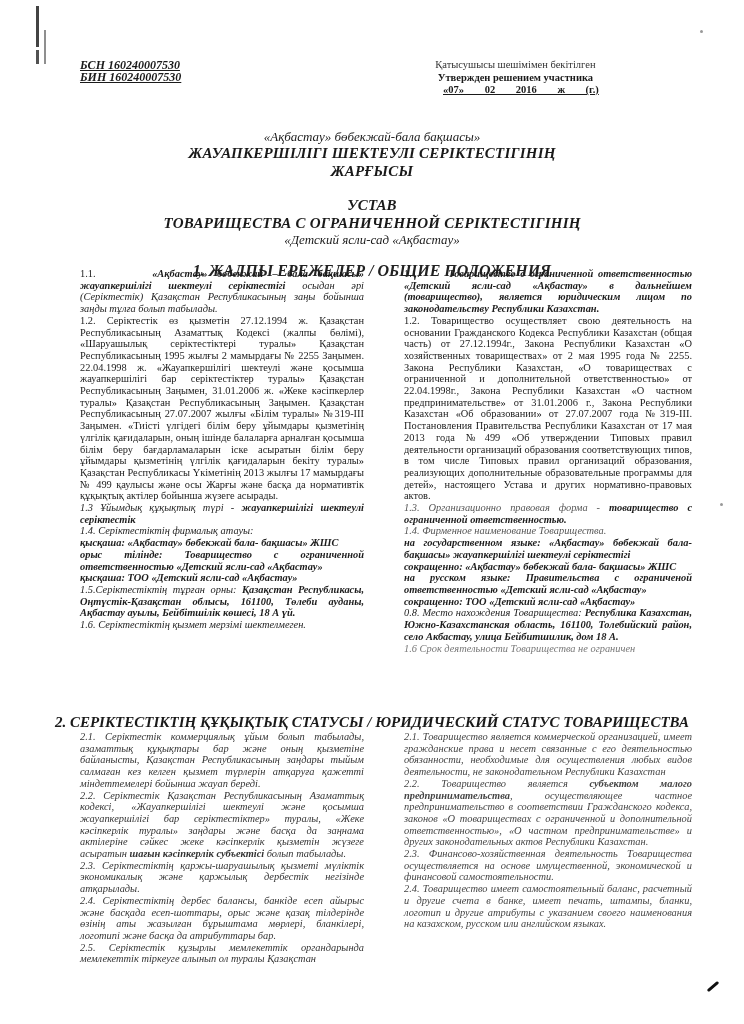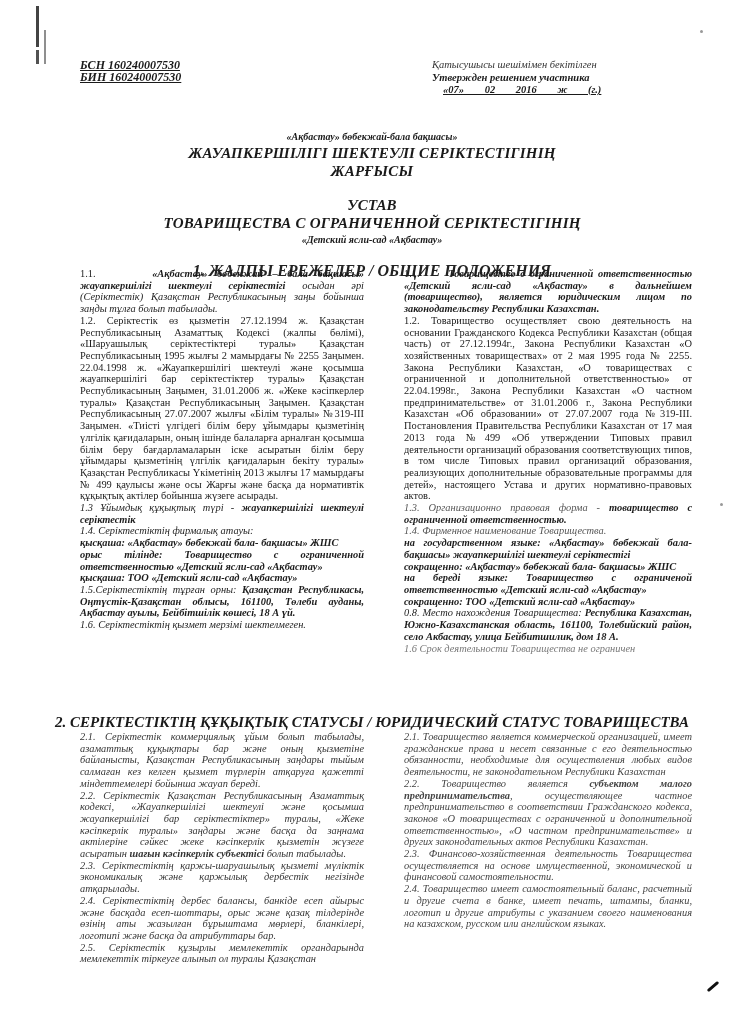--- a/index.html
+++ b/index.html
@@ -14,27 +14,27 @@
     opacity: .85;
   }
   .margin-mark2 { position: absolute; left: 44px; top: 30px; width: 2px; height: 34px; background:#444; opacity:.6; }
   .ids {
     position: absolute; left: 80px; top: 59px;
     font-size: 12px; font-weight: bold; font-style: italic; line-height: 12px;
     text-decoration: underline;
   }
   .approve {
     position: absolute; left: 432px; top: 59px;
-    font-size: 10.5px; font-style: italic; line-height: 12.5px;
+    font-size: 10.5px; line-height: 12.5px; text-align: center;
   }
   .approve .l2 { font-weight: bold; }
   .approve .l3 { font-weight: bold; text-decoration: underline; padding-left: 11px; word-spacing: 18px; }
   .approve .l1 { color: #333; }
   .titles { position: absolute; left: 0; top: 129px; width: 744px; text-align: center; }
-  .t-sub { font-size: 10px; font-style: italic; font-weight: bold; line-height: 15px; }
+  .t-sub { font-size: 13px; font-style: italic; font-weight: normal; line-height: 15px; }
   .t-main { font-size: 15px; font-style: italic; font-weight: bold; line-height: 18px; letter-spacing: .2px; }
   .t-gap { height: 16px; }
   .sec-head { font-size: 16px; font-style: italic; font-weight: bold; line-height: 14px; margin-top: 17px; color:#222; }
   .col {
     position: absolute; font-size: 10.4px; line-height: 11.7px; text-align: justify; color: #1c1c1c;
   }
   .col p { margin: 0; }
   .left { left: 80px; width: 284px; }
   .right { left: 404px; width: 288px; }
   .top-l { top: 268px; }
@@ -97,21 +97,21 @@
 
 <div class="col right top-r">
   <p>
     <span>1.1.</span>&nbsp;&nbsp;&nbsp;&nbsp;&nbsp;&nbsp;<span class="bi">Товарищество с ограниченной ответственностью «Детский ясли-сад «Ақбастау» в дальнейшем (товарищество), является юридическим лицом по законодательству Республики Казахстан.</span>
   </p>
   <p>1.2.  Товарищество осуществляет свою деятельность на основании Гражданского Кодекса Республики Казахстан (общая часть) от 27.12.1994г., Закона Республики Казахстан «О хозяйственных товариществах» от 2 мая 1995 года № 2255. Закона Республики Казахстан, «О товариществах с ограниченной и дополнительной ответственностью» от 22.04.1998г., Закона Республики Казахстан «О частном предпринимательстве» от 31.01.2006 г., Закона Республики Казахстан «Об образовании» от 27.07.2007 года №319-ІІІ. Постановления Правительства Республики Казахстан от 17 мая 2013 года №499 «Об утверждении Типовых правил деятельности организаций образования соответствующих типов, в том числе Типовых правил организаций образования, реализующих дополнительные образовательные программы для детей», настоящего Устава и других нормативно-правовых актов.</p>
   <p><span class="i fade">1.3. Организационно правовая форма - </span><span class="bi">товарищество с ограниченной ответственностью.</span></p>
   <p class="i fade">1.4. Фирменное наименование Товарищества.</p>
   <p class="bi">на государственном языке: «Ақбастау» бөбекжай бала- бақшасы» жауапкершілігі шектеулі серіктестігі</p>
   <p class="bi">сокращенно: «Ақбастау» бөбекжай бала- бақшасы» ЖШС</p>
-  <p class="bi">на береді языке: Товарищество с ограниченой ответственностью «Детский ясли-сад «Ақбастау»</p>
+  <p class="bi">на русском языке: Правительства с ограниченой ответственностью «Детский ясли-сад «Ақбастау»</p>
   <p class="bi">сокращенно: ТОО «Детский ясли-сад «Ақбастау»</p>
   <p><span class="i">0.8. Место нахождения Товарищества: </span><span class="bi">Республика Казахстан, Южно-Казахстанская область, 161100, Толебийский район, село Акбастау, улица Бейбитшилик, дом 18 А.</span></p>
   <p class="i fade2">1.6 Срок деятельности Товарищества не ограничен</p>
 </div>
 
 <div class="sec2-head">2. СЕРІКТЕСТІКТІҢ ҚҰҚЫҚТЫҚ СТАТУСЫ / ЮРИДИЧЕСКИЙ СТАТУС ТОВАРИЩЕСТВА</div>
 
 <div class="col left bot-l i">
   <p>2.1.     Серіктестік коммерциялық ұйым болып табылады, азаматтық құқықтары бар және оның қызметіне байланысты, Қазақстан Республикасының заңдары тыйым салмаған кез келген қызмет түрлерін атқаруға қажетті міндеттемелері бойынша жауап береді.</p>
   <p><span>2.2. Серіктестік Қазақстан Республикасының Азаматтық кодексі, «Жауапкершілігі шектеулі және қосымша жауапкершілігі бар серіктестіктер» туралы, «Жеке кәсіпкерлік туралы» заңдары және басқа да заңнама актілеріне сәйкес жеке кәсіпкерлік қызметін жүзеге асыратын </span><span class="b">шағын кәсіпкерлік субъектісі</span><span> болып табылады.</span></p>

